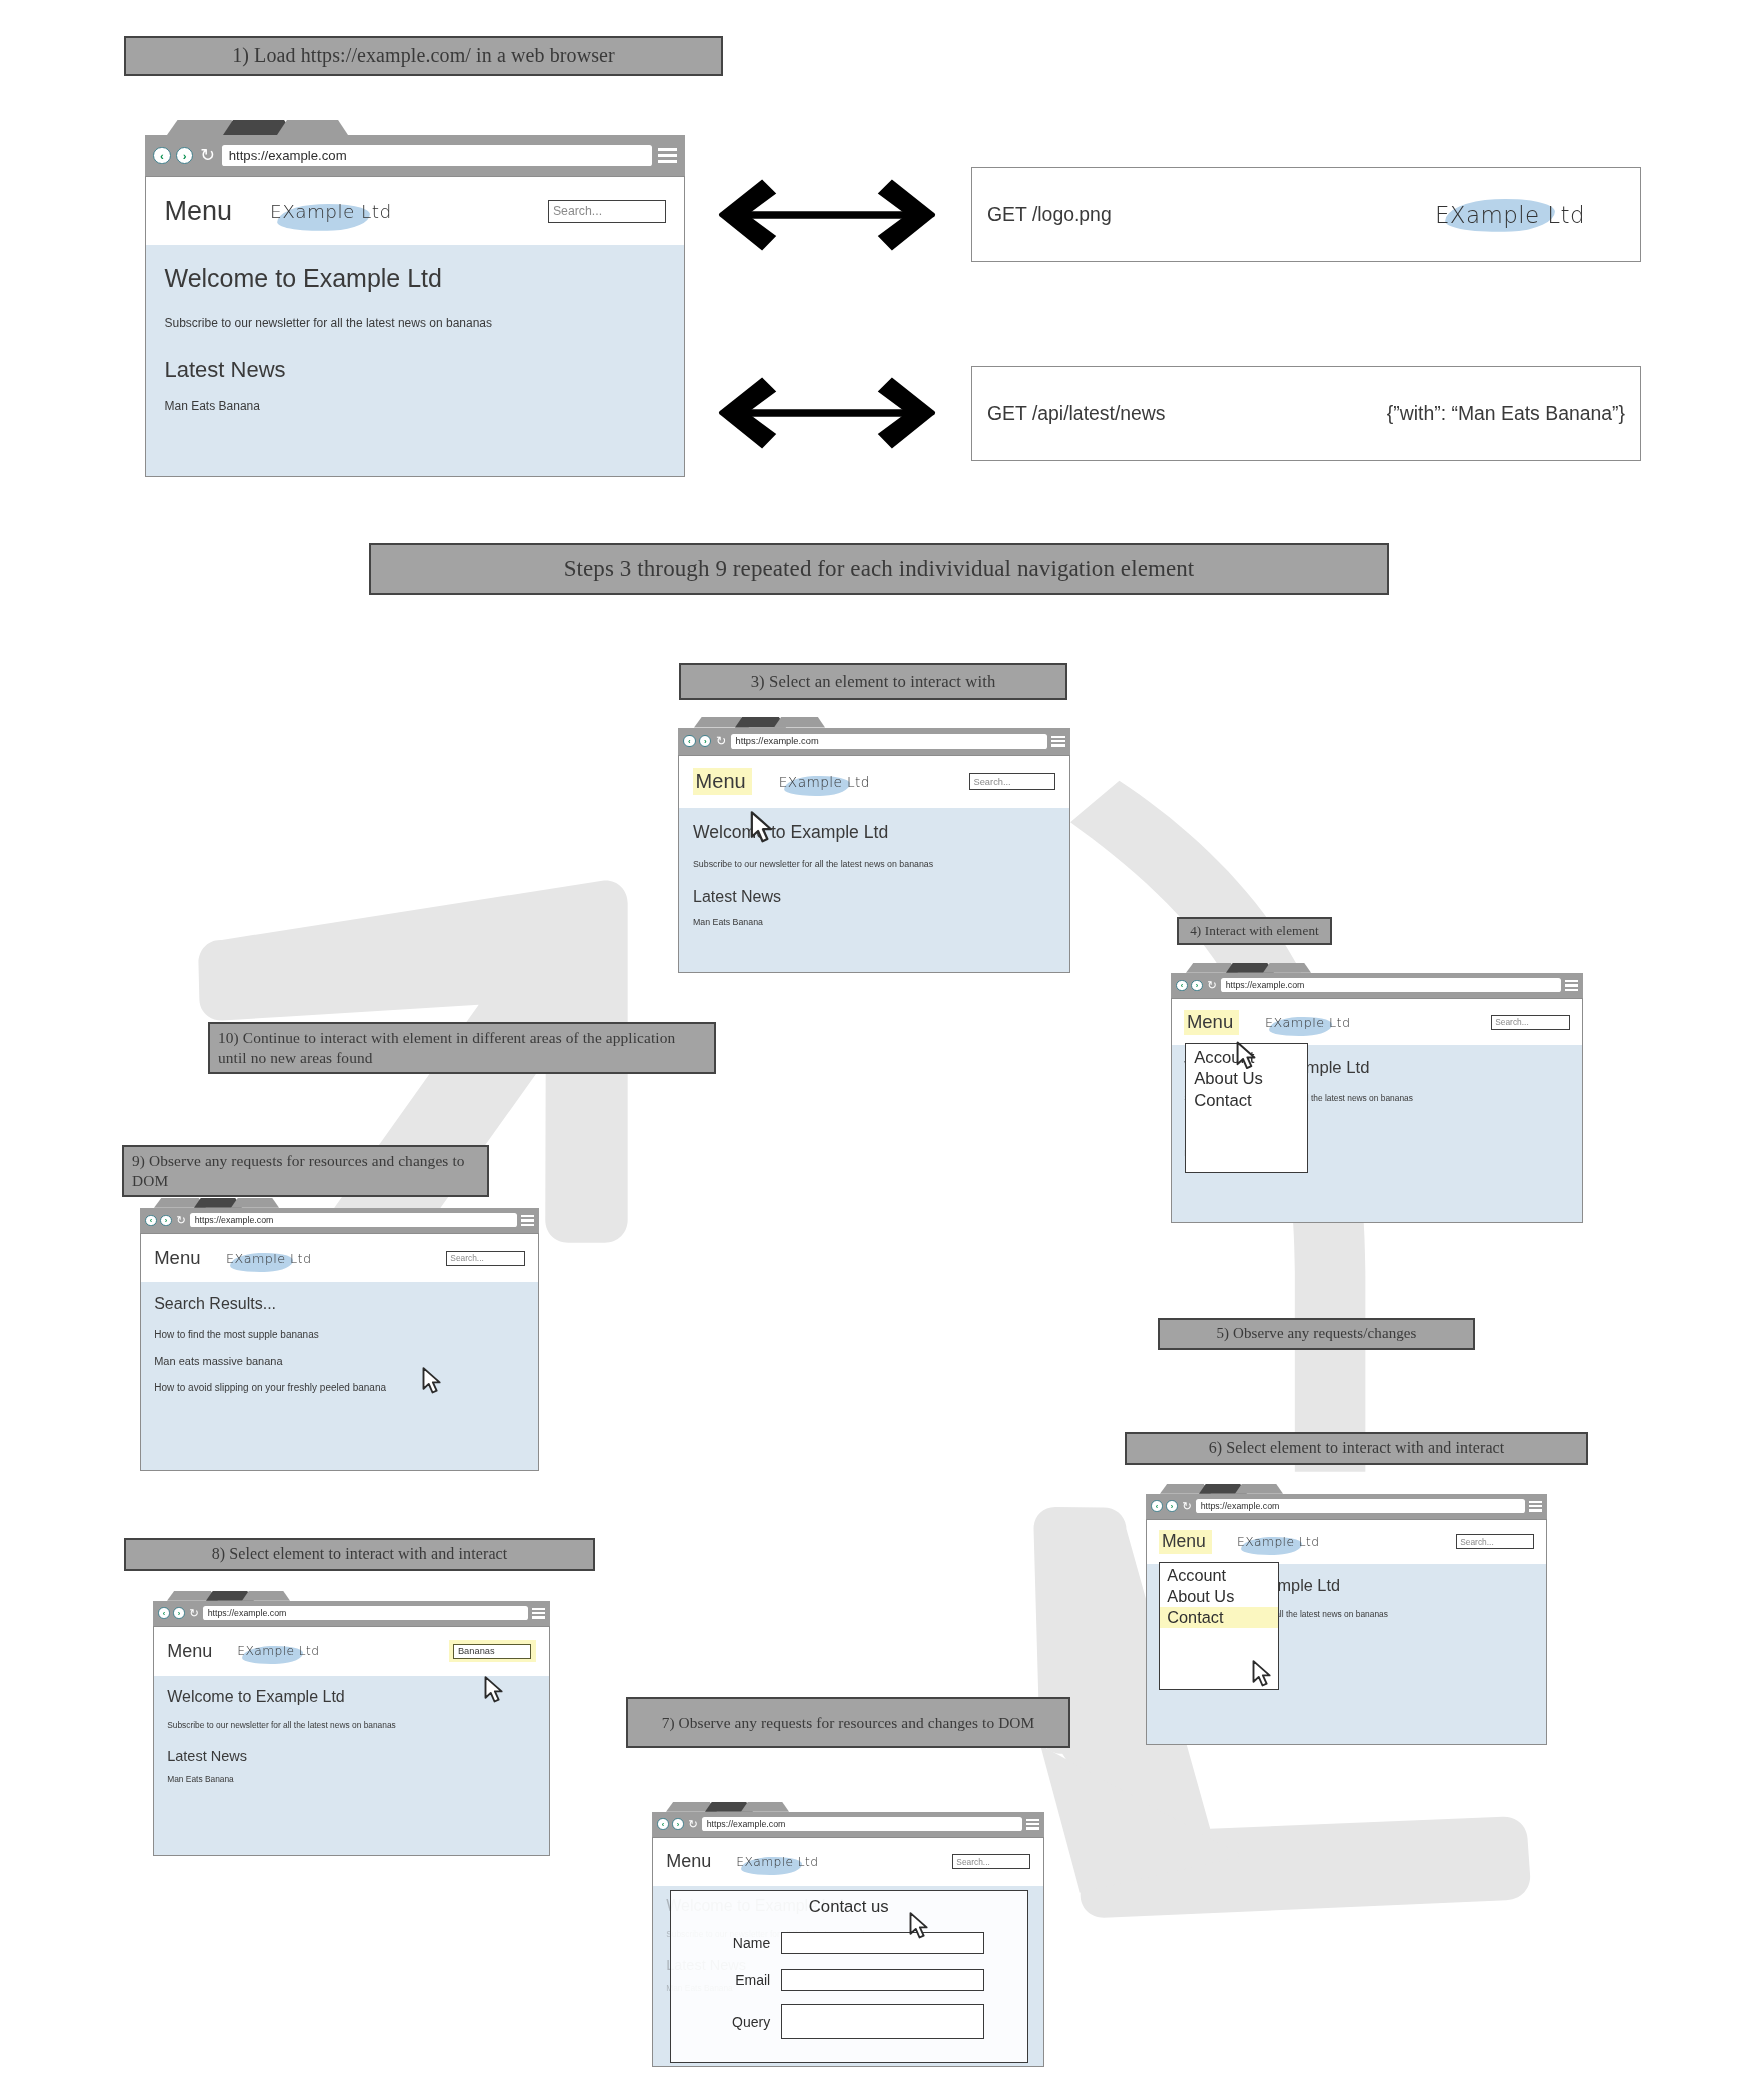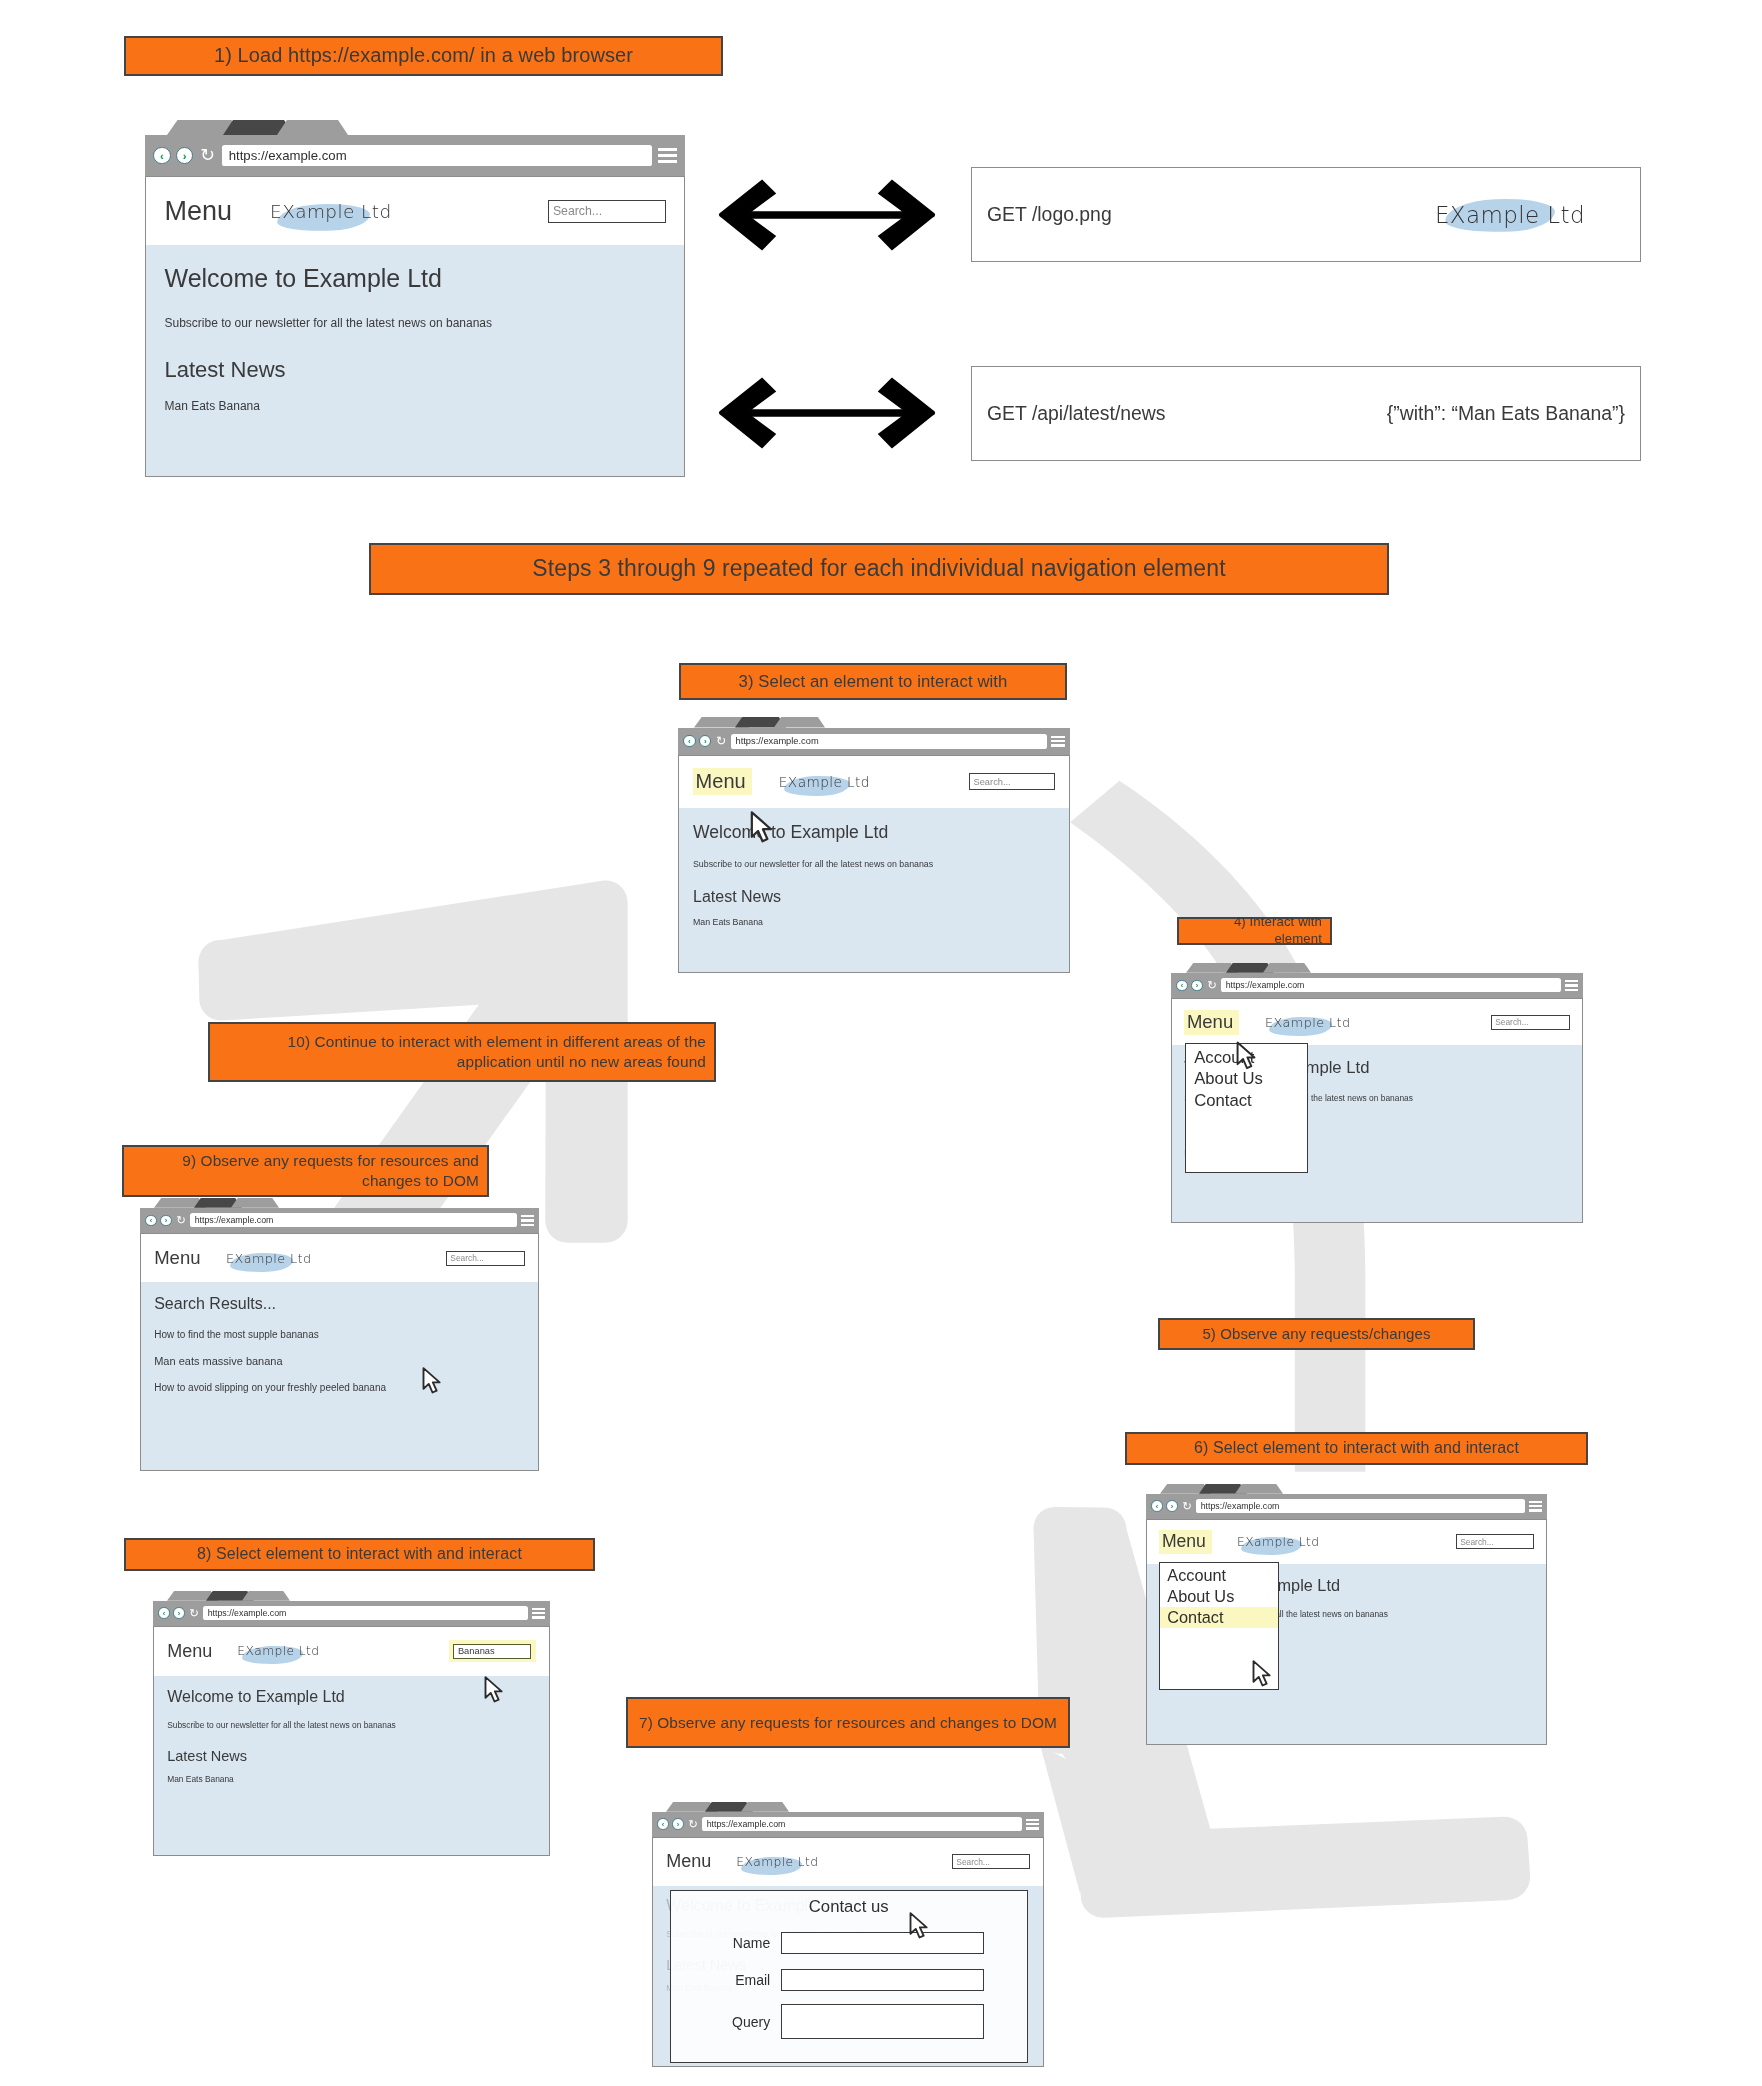--- a/index.html
+++ b/index.html
@@ -9,29 +9,30 @@
     -webkit-font-smoothing:antialiased;
   }
   .canvas{position:absolute;left:0;top:0;width:1763px;height:2087px;}
 
   
   .bgsvg{position:absolute;left:0;top:0;width:1763px;height:2087px;z-index:0;}
 
   
   .callout{
     position:absolute;z-index:6;
-    background:#f97316;
+    background:#a3a3a3;
     border:2.6px solid #444444;
     box-sizing:border-box;
     display:flex;align-items:center;justify-content:center;
-    text-align:right;
+    text-align:left;
     color:#3a3a3a;
     letter-spacing:0.1px;
     line-height:1.28;
     padding:2.6px 8px;
+    font-family:Liberation Serif, serif;
   }
 
   
   .panel{
     position:absolute;z-index:6;
     background:#ffffff;
     border:1.3px solid #8c8c8c;
     box-sizing:border-box;
     display:flex;align-items:center;
     color:#3a3a3a;
@@ -369,21 +370,21 @@
         <div class="dd-item" style="font-size:16.7px;line-height:1.28;">Account</div>
         <div class="dd-item" style="font-size:16.7px;line-height:1.28;">About Us</div>
         <div class="dd-item" style="font-size:16.7px;line-height:1.28;">Contact</div>
       </div>
     </div>
     <svg class="cursor" style="left:65px;top:78px;" width="22" height="29" viewBox="0 0 56 72">
       <path d="M4 3 L4 58 L18 45 L28 68 L39 63 L29 41 L47 41 Z" fill="#ffffff" stroke="#2b2b2b" stroke-width="5" stroke-linejoin="round"></path>
     </svg>
   </div>
 
-  <div class="callout" style="left:208px;top:1022px;width:508px;height:60px;font-size:15.4px;">
+  <div class="callout" style="left:208px;top:1022px;width:508px;height:52px;font-size:15.4px;">
     <span>10) Continue to interact with element in different areas of the application until no new areas found</span>
   </div>
 
   <div class="callout" style="left:122px;top:1145px;width:367px;height:52px;font-size:15.4px;">
     <span>9) Observe any requests for resources and changes to DOM</span>
   </div>
 
   <div class="browser" style="left:140px;top:1198px;width:399px;height:273px;">
     <div class="bw-tabs" style="height:9.7px;">
       <div class="tab" style="left:14px;width:52px;clip-path:polygon(14% 0,86% 0,100% 100%,0 100%);"></div>

